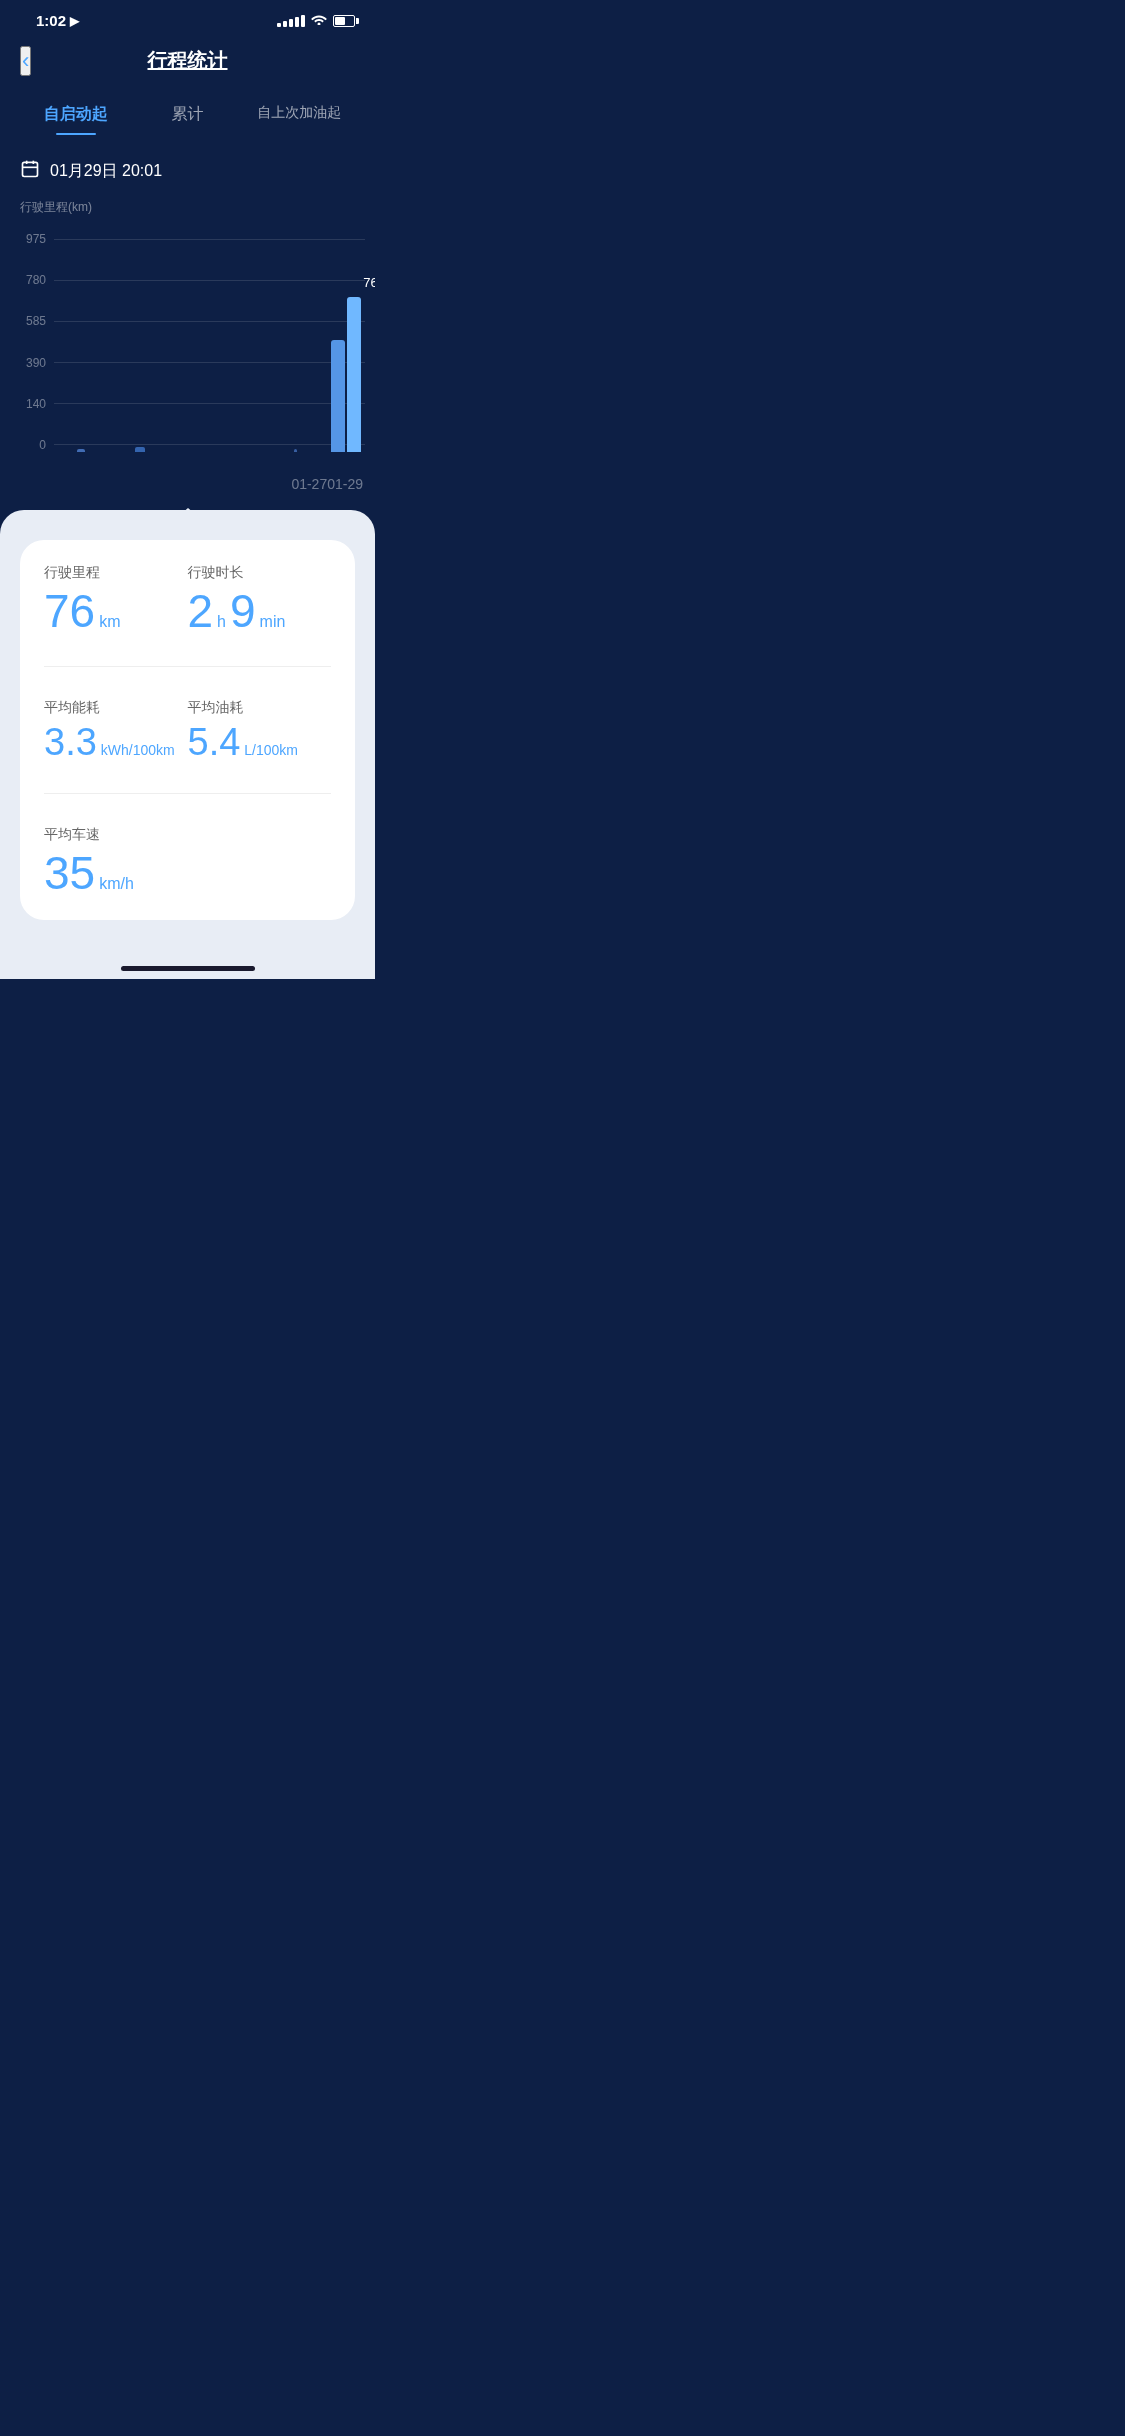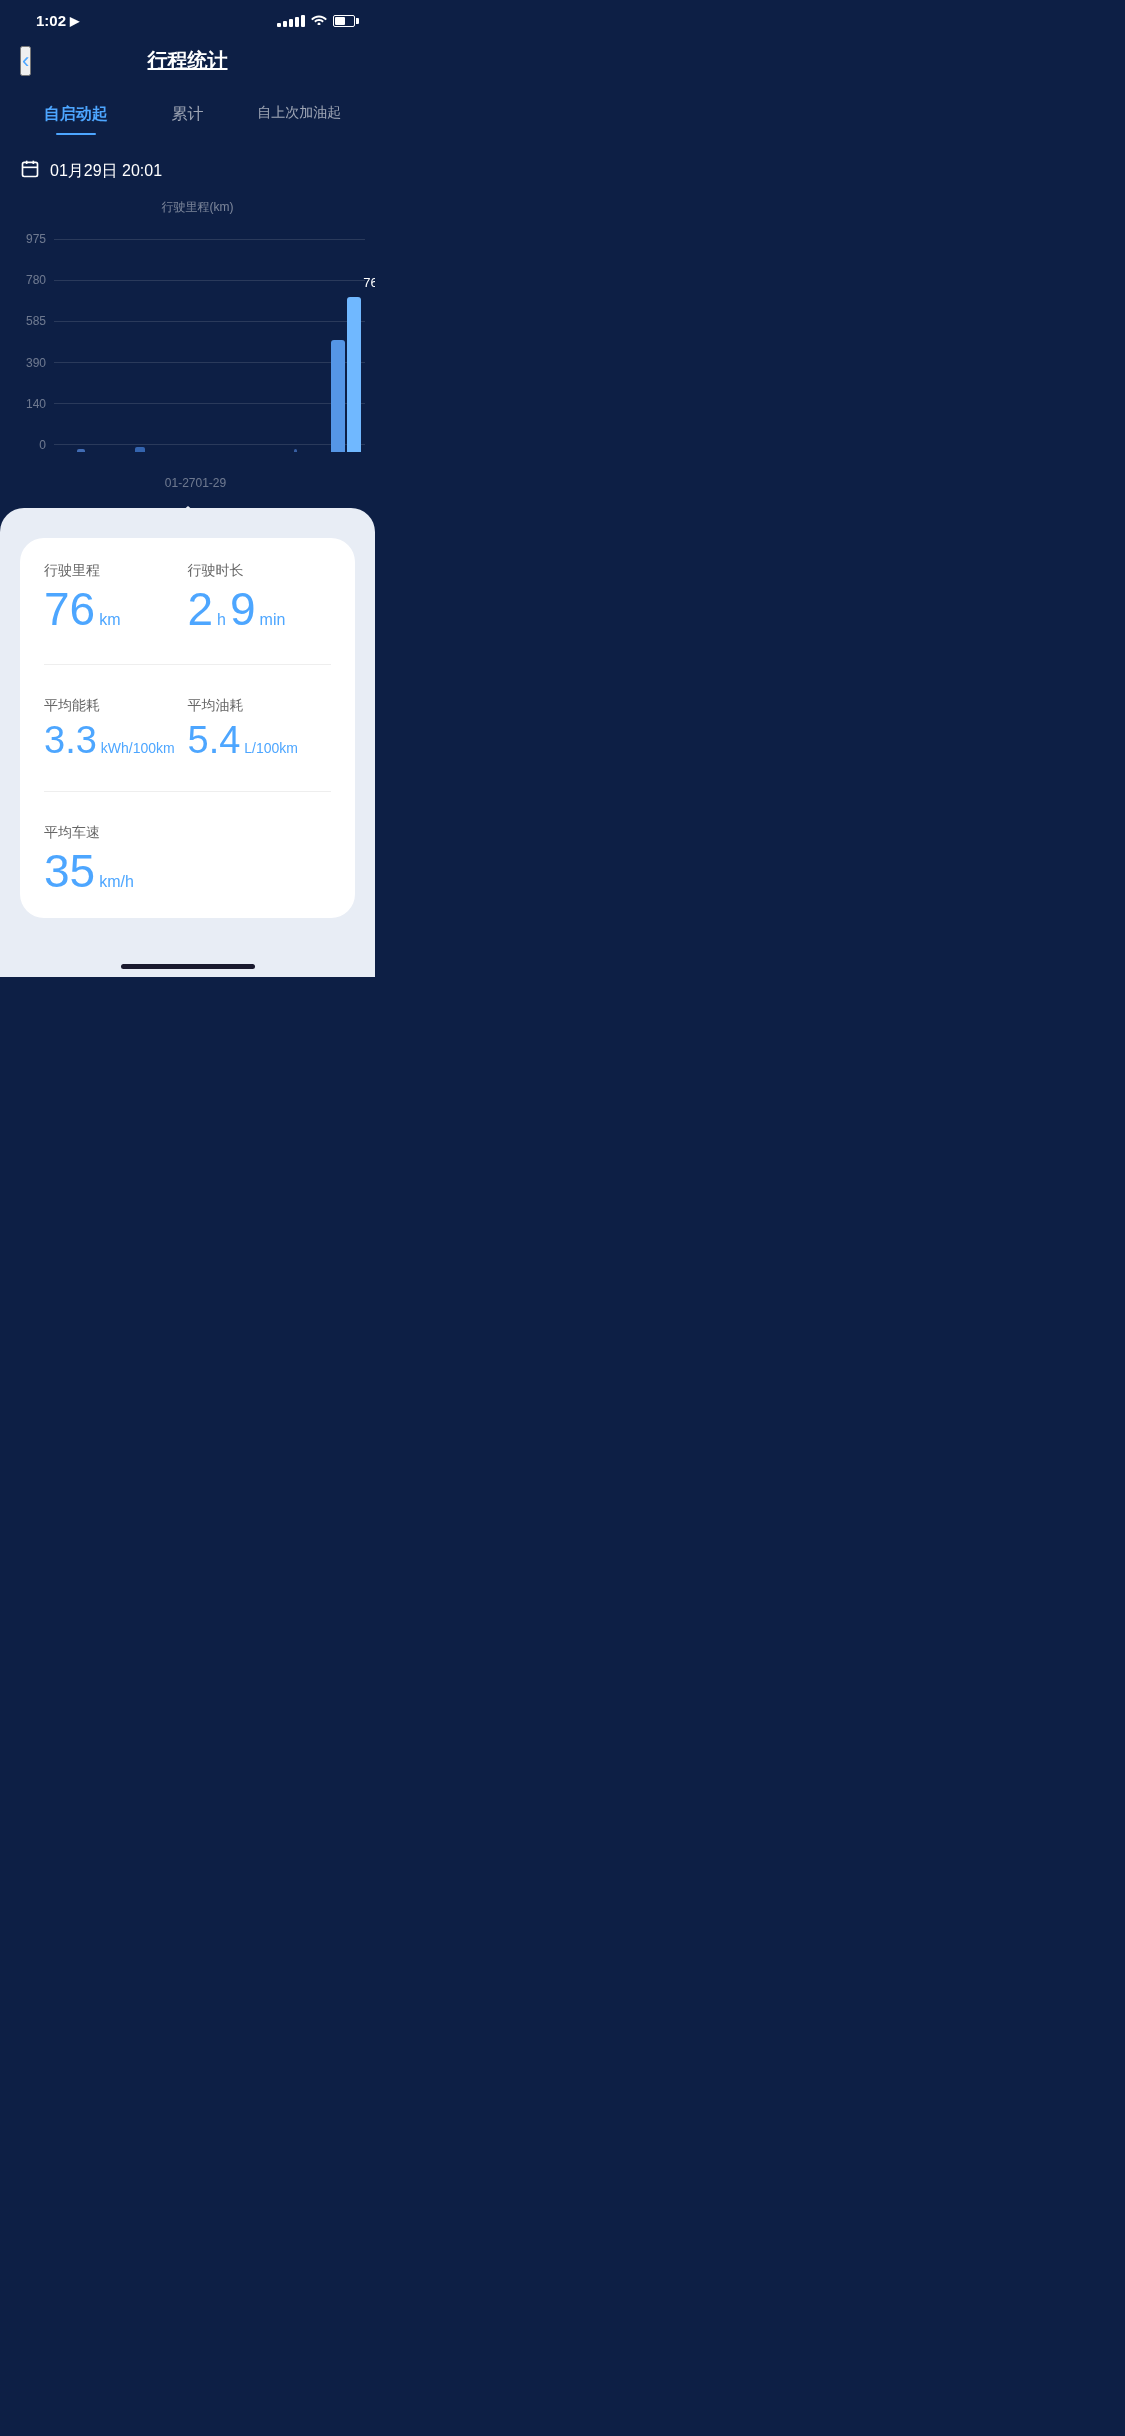--- a/index.html
+++ b/index.html
@@ -116,21 +116,20 @@
       margin-bottom: 16px;
       color: white;
       font-size: 16px;
       gap: 10px;
     }
     .chart-y-label {
       font-size: 12px;
       color: rgba(255,255,255,0.45);
       margin-bottom: 4px;
       padding-left: 4px;
-      text-align: center;
     }
     .chart-grid-line {
       display: flex;
       align-items: center;
       gap: 8px;
     }
     .grid-label {
       font-size: 12px;
       color: rgba(255,255,255,0.4);
       width: 30px;
@@ -324,21 +323,21 @@
       <div style="flex:1; display: flex; align-items: flex-end; justify-content: center; position: relative;">
         <div style="position: absolute; top: -22px; right: -30px; color: white; font-size: 13px; white-space: nowrap;">76km</div>
         <div style="display: flex; gap: 2px; align-items: flex-end;">
           <div style="width: 14px; height: 112px; background: #5596e6; border-radius: 3px 3px 0 0;"></div>
           <div style="width: 14px; height: 155px; background: #70b8ff; border-radius: 3px 3px 0 0;"></div>
         </div>
       </div>
     </div>
   </div>
 
-  <div style="display: flex; justify-content: center; padding: 4px 12px 0 28px; font-size: 12px; color: rgba(255,255,255,0.4);">
+  <div style="display: flex; justify-content: flex-end; padding: 4px 12px 0 28px; font-size: 14px; color: rgba(255,255,255,0.4);">
     <span>01-27</span>
     <span>01-29</span>
   </div>
 </div>
 
 <div style="display: flex; justify-content: center; margin-top: 16px;">
   <div style="width: 0; height: 0; border-left: 14px solid transparent; border-right: 14px solid transparent; border-bottom: 12px solid #e8edf5;"></div>
 </div>
 
 <div class="bottom-section">

